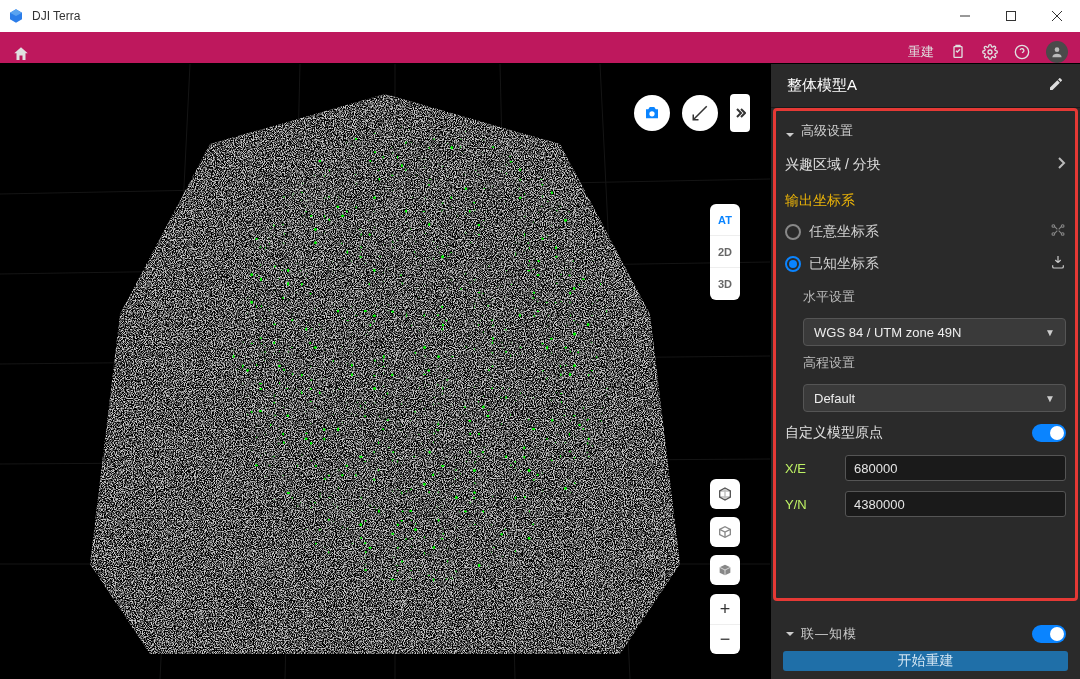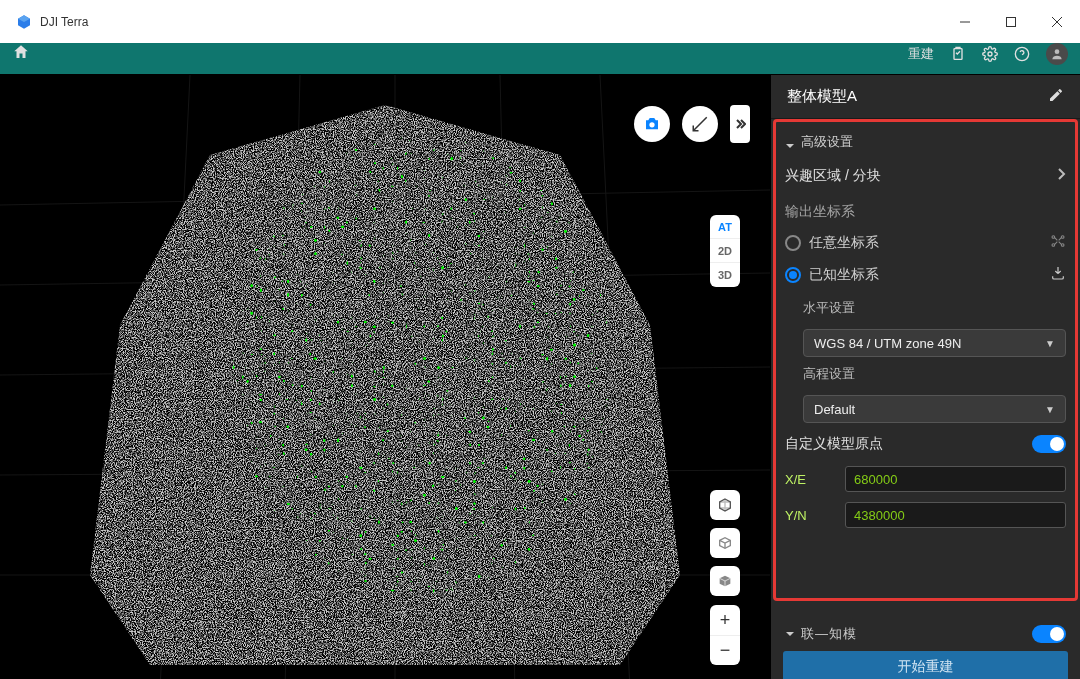--- a/index.html
+++ b/index.html
@@ -1,45 +1,45 @@
 <!DOCTYPE html>
 <html><head>
 <meta charset="utf-8">
 <style>
   * { box-sizing: border-box; margin: 0; padding: 0; font-family: "Segoe UI", "Microsoft YaHei", sans-serif; }
   body { background: #0d0d0d; color: #e0e0e0; width: 1080px; height: 679px; overflow: hidden; }
 
   
-  .titlebar { height: 43px; background: #fff; display: flex; align-items: center; justify-content: space-between; padding-left: 16px; }
+  .titlebar { height: 32px; background: #fff; display: flex; align-items: center; justify-content: space-between; padding-left: 8px; }
   .titlebar-left { display: flex; align-items: center; gap: 8px; }
   .app-logo { width: 16px; height: 16px; display: flex; align-items: center; justify-content: center; }
   .app-title { color: #333; font-size: 12px; }
   .titlebar-btns { display: flex; }
   .titlebar-btn { width: 46px; height: 32px; display: flex; align-items: center; justify-content: center; color: #333; cursor: pointer; }
 
   
-  .toolbar { height: 32px; background: #0f766e; display: flex; align-items: flex-start; justify-content: space-between; padding: 0 12px; border-bottom: 1px solid #000; }
+  .toolbar { height: 32px; background: #be185d; display: flex; align-items: flex-end; justify-content: space-between; padding: 0 12px; border-bottom: 1px solid #000; }
   .toolbar-left, .toolbar-right { display: flex; align-items: center; gap: 16px; }
   .toolbar .tbtn { color: #e0e0e0; font-size: 14px; cursor: pointer; display:flex; align-items:center; }
   .toolbar .link { font-size: 13px; }
   .avatar-circle { width: 22px; height: 22px; border-radius: 50%; background: #4a4a4a; display:flex; align-items:center; justify-content:center; }
 
   
   .main { display: flex; height: calc(679px - 64px); }
 
   
   .viewport { position: relative; flex: 1; background: #000; overflow: hidden; }
   .viewport svg.noise { position: absolute; inset: 0; width: 100%; height: 100%; }
 
   .circle-btn { width: 36px; height: 36px; border-radius: 50%; background: #fff; display: flex; align-items: center; justify-content: center; cursor: pointer; box-shadow: 0 2px 6px rgba(0,0,0,.4); color: #333; }
   .top-actions { position: absolute; top: 30px; right: 20px; display: flex; gap: 12px; align-items:center; }
   .collapse-btn { width: 20px; height: 38px; background: #fff; border-radius: 4px; display:flex; align-items:center; justify-content:center; cursor:pointer; color:#333; }
 
   .view-modes { position: absolute; top: 140px; right: 30px; display: flex; flex-direction: column; background: #fff; border-radius: 6px; overflow: hidden; }
-  .view-mode { width: 30px; height: 24px; display: flex; align-items: center; justify-content: center; font-size: 11px; font-weight: 600; color: #666; cursor: pointer; border-bottom: 1px solid #eee; }
+  .view-mode { width: 30px; height: 32px; display: flex; align-items: center; justify-content: center; font-size: 11px; font-weight: 600; color: #666; cursor: pointer; border-bottom: 1px solid #eee; }
   .view-mode:last-child{border-bottom:none;}
   .view-mode.active { color: #0a84ff; }
 
   .view-tools { position: absolute; top: 415px; right: 30px; display: flex; flex-direction: column; gap: 8px; }
   .square-btn { width: 30px; height: 30px; background: #fff; border-radius: 6px; display: flex; align-items: center; justify-content: center; cursor: pointer; color: #555; box-shadow: 0 1px 3px rgba(0,0,0,.3); }
 
   .zoom-ctrl { position: absolute; top: 530px; right: 30px; background: #fff; border-radius: 6px; overflow: hidden; display: flex; flex-direction: column; }
   .zoom-btn { width: 30px; height: 30px; display: flex; align-items: center; justify-content: center; cursor: pointer; color: #333; font-size: 18px; font-weight: 300; }
   .zoom-btn + .zoom-btn { border-top: 1px solid #eee; }
 
@@ -50,47 +50,47 @@
   .panel-body { flex: 1; overflow: hidden; position: relative; }
 
   .highlight-box { position: absolute; top: 0; left: 2px; right: 2px; bottom: 18px; border: 3px solid #e53935; border-radius: 4px; pointer-events: none; }
 
   .panel-inner { padding: 8px 14px 4px; }
   .section-head { display: flex; align-items: flex-end; gap: 6px; font-size: 13px; color: #d0d0d0; padding: 6px 0; cursor: pointer; }
   .row { display: flex; align-items: flex-start; justify-content: space-between; padding: 10px 0; cursor: pointer; }
   .row-label { font-size: 14px; color: #e0e0e0; }
   .chev { color: #aaa; }
 
-  .sub-label { font-size: 14px; color: #a3a3a3; padding: 8px 0 6px; }
+  .sub-label { font-size: 14px; color: #eab308; padding: 8px 0 6px; }
 
   .radio-row { display: flex; align-items: center; justify-content: space-between; padding: 6px 0; }
   .radio-left { display: flex; align-items: center; gap: 8px; }
   .radio { width: 16px; height: 16px; border: 2px solid #888; border-radius: 50%; display:inline-flex; align-items:center; justify-content:center; cursor:pointer;}
   .radio.checked { border-color: #0a84ff; }
   .radio.checked::after { content: ""; width: 8px; height: 8px; background: #0a84ff; border-radius: 50%; }
   .radio-label { font-size: 14px; color: #d0d0d0; }
   .trail-icon { color: #999; cursor:pointer; }
 
   .indent { padding-left: 18px; }
   .field-label { font-size: 13px; color: #bbb; padding: 8px 0 12px; }
   .select { background: #3a3a3a; border: 1px solid #555; border-radius: 4px; height: 28px; display: flex; align-items: center; justify-content: space-between; padding: 0 10px; font-size: 13px; color: #eee; cursor: pointer; }
   .select .caret { font-size: 10px; color: #ccc; }
 
   .toggle-row { display: flex; align-items: center; justify-content: space-between; padding: 12px 0 8px; }
   .toggle { width: 34px; height: 18px; background: #0a84ff; border-radius: 9px; position: relative; cursor: pointer; }
   .toggle::after { content: ""; position: absolute; top: 2px; right: 2px; width: 14px; height: 14px; background: #fff; border-radius: 50%; }
 
   .coord-row { display: flex; align-items: center; gap: 20px; padding: 5px 0; }
   .coord-label { width: 40px; font-size: 13px; color: #bef264; }
-  .coord-input { flex: 1; height: 26px; background: #1a1a1a; border: 1px solid #555; border-radius: 3px; color: #84cc16; font-size: 13px; padding: 0 8px; }
+  .coord-input { flex: 1; height: 26px; background: #1a1a1a; border: 1px solid #555; border-radius: 3px; color: #e5e5e5; font-size: 13px; padding: 0 8px; }
 
   .truncated-row { display:flex;align-items:center;justify-content:space-between; padding: 6px 14px 0; }
   .truncated-label { font-size:13px; color:#ccc; letter-spacing:1px;}
 
-  .primary-btn { margin: 8px 12px 8px; height: 31px; background: #1f6fa8; color: #d0e4f2; font-size: 14px; display: flex; align-items: center; justify-content: center; border-radius: 3px; cursor: pointer; }
+  .primary-btn { margin: 8px 12px 8px; height: 20px; background: #1f6fa8; color: #d0e4f2; font-size: 14px; display: flex; align-items: center; justify-content: center; border-radius: 3px; cursor: pointer; }
 </style>
 </head>
 <body>
 
 <div class="titlebar">
   <div class="titlebar-left">
     <span class="app-logo">
       <svg viewBox="0 0 24 24" width="16" height="16">
           <path fill="#2b7de9" d="M12 2l9 5v10l-9 5-9-5V7z"></path>
           <path fill="#5aa3f0" d="M12 2l9 5-9 5-9-5z"></path>

